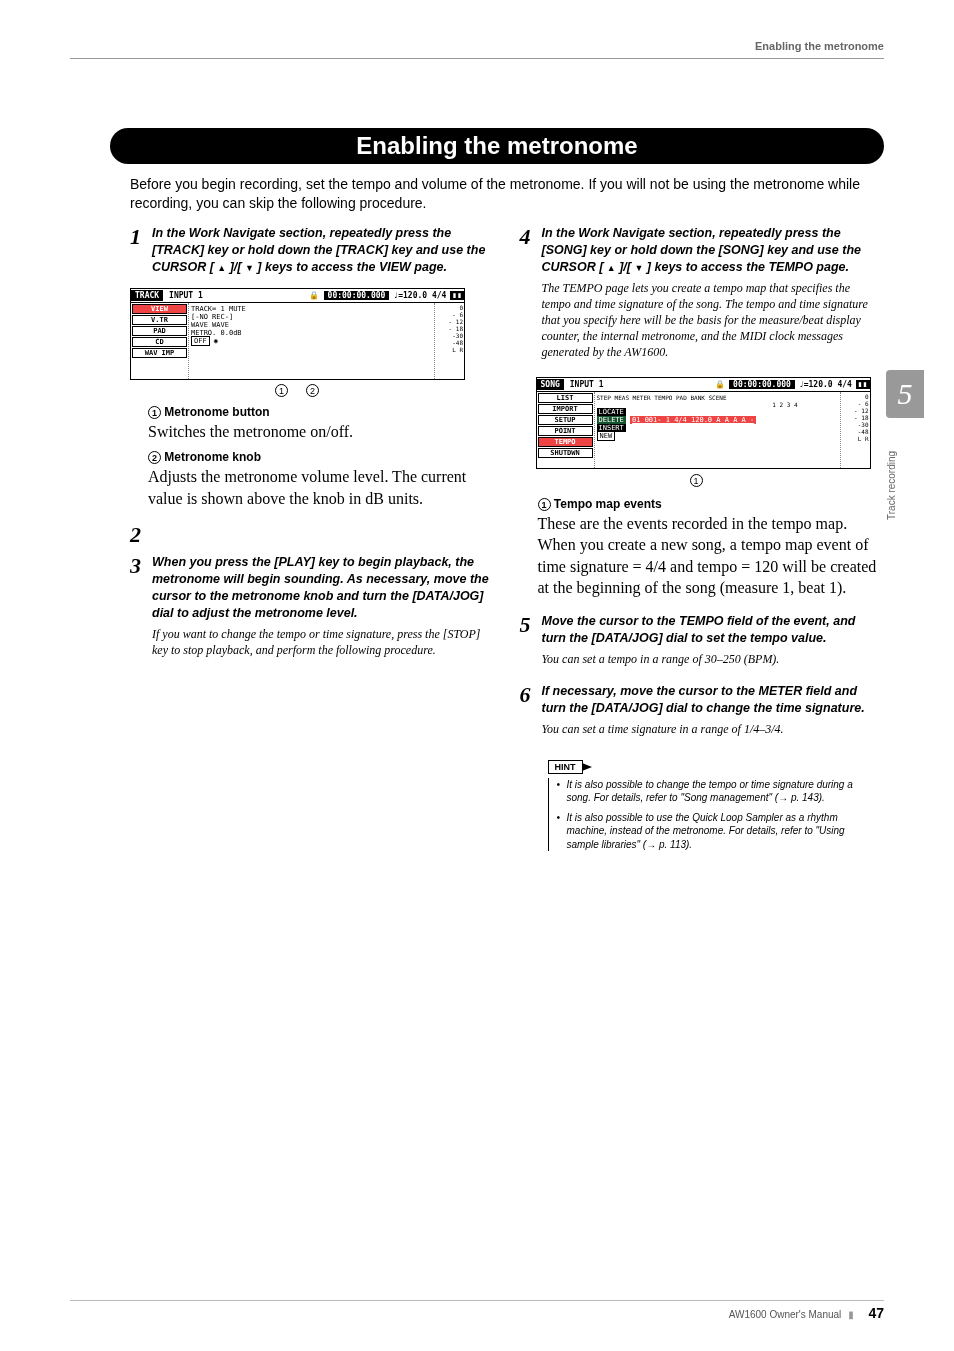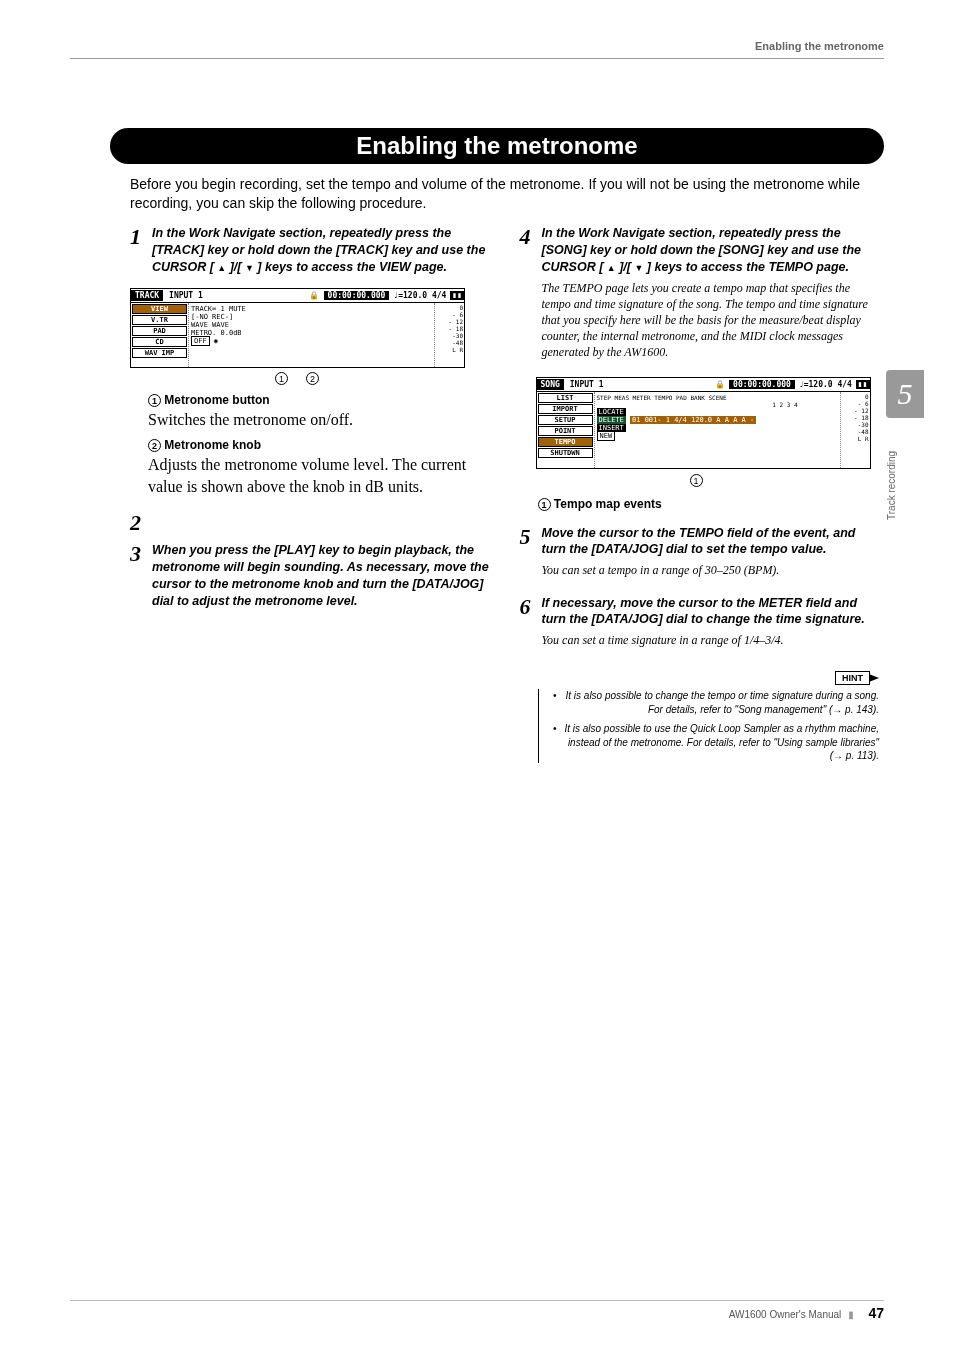--- a/index.html
+++ b/index.html
@@ -84,21 +84,21 @@
   }
   .step-text {
     font-family: Georgia, 'Times New Roman', serif;
     font-size: 12px;
     line-height: 1.35;
     margin-bottom: 8px;
   }
   .screenshot {
     border: 1px solid #000;
     width: 335px;
-    height: 80px;
+    height: 92px;
     margin: 6px 0 4px 0;
     background: #fff;
     position: relative;
     font-family: monospace;
     font-size: 8px;
   }
   .screenshot2 {
     border: 1px solid #000;
     width: 335px;
     height: 92px;
@@ -113,21 +113,21 @@
     border-bottom: 1px solid #000;
     display: flex;
     align-items: center;
     font-size: 8px;
     font-weight: bold;
   }
   .ss-top .lbl { background:#000; color:#fff; padding:1px 4px; margin-right:2px;}
   .ss-body { display:flex; height: calc(100% - 14px);}
   .ss-left { width: 58px; border-right:1px dotted #888; font-weight:bold; font-size:7px;}
   .ss-left div { border:1px solid #000; margin:1px; padding:0 2px; text-align:center; background:#fff;}
-  .ss-left .sel { background:#a16207; color:#fff;}
+  .ss-left .sel { background:#ef4444; color:#fff;}
   .ss-mid { flex:1; padding:2px; font-size:7px;}
   .ss-right { width:30px; border-left:1px dotted #888; padding:1px; font-size:6px; text-align:right;}
   .callout-row {
     display: flex;
     gap: 18px;
     margin-left: 145px;
     margin-bottom: 6px;
   }
   .callout-single {
     margin-left: 170px;
@@ -152,22 +152,21 @@
     font-size: 12px;
     margin-bottom: 2px;
   }
   .sub-text {
     font-family: Georgia, 'Times New Roman', serif;
     font-size: 16px;
     line-height: 1.35;
   }
   .hint-box {
     margin-top: 14px;
-    margin-left: 18px;
-    text-align: right;
+    margin-left: 28px;
   }
   .hint-label {
     display: inline-block;
     border: 1px solid #000;
     font-size: 9px;
     padding: 1px 6px;
     font-weight: bold;
     position: relative;
   }
   .hint-arrow {
@@ -326,20 +325,21 @@
     <div class="step" style="margin-top:14px;">
       <div class="step-num">2</div>
       <div class="step-body">
       </div>
     </div>
 
     <div class="step">
       <div class="step-num">3</div>
       <div class="step-body">
         <div class="step-title">When you press the [PLAY] key to begin playback, the metronome will begin sounding. As necessary, move the cursor to the metronome knob and turn the [DATA/JOG] dial to adjust the metronome level.</div>
+        <div class="step-text">If you want to change the tempo or time signature, press the [STOP] key to stop playback, and perform the following procedure.</div>
       </div>
     </div>
 
   </div>
 
   <div class="col">
 
     <div class="step">
       <div class="step-num">4</div>
       <div class="step-body">
@@ -365,21 +365,21 @@
           <div>IMPORT</div>
           <div>SETUP</div>
           <div>POINT</div>
           <div class="sel">TEMPO</div>
           <div>SHUTDWN</div>
         </div>
         <div class="ss-mid">
           <div style="font-size:6px;">STEP MEAS  METER TEMPO  PAD BANK SCENE</div>
           <div style="font-size:6px;text-align:right;padding-right:40px;">1  2  3  4</div>
           <div><span style="background:#000;color:#fff;padding:0 2px;">LOCATE</span></div>
-          <div><span style="background:#14532d;color:#fff;padding:0 2px;">DELETE</span> <span style="background:#a16207;color:#fff;padding:0 2px;">01 001- 1 4/4 120.0 A A A A  -</span></div>
+          <div><span style="background:#14532d;color:#fff;padding:0 2px;">DELETE</span> <span style="background:#ef4444;color:#fff;padding:0 2px;text-decoration:underline;">01 001- 1 4/4 120.0 A A A A  -</span></div>
           <div><span style="background:#000;color:#fff;padding:0 2px;">INSERT</span></div>
           <div><span style="border:1px solid #000;padding:0 2px;">NEW</span></div>
         </div>
         <div class="ss-right">
           <div>0</div>
           <div>- 6</div>
           <div>- 12</div>
           <div>- 18</div>
           <div>-30</div>
           <div>-48</div>
@@ -389,20 +389,21 @@
     </div>
     <div class="callout-single">
       <span class="circ-num">1</span>
     </div>
 
     <div class="sub-item">
       <div class="sub-title">
         <span class="circ-num">1</span>
         <span>Tempo map events</span>
       </div>
+      <div class="sub-text">These are the events recorded in the tempo map. When you create a new song, a tempo map event of time signature = 4/4 and tempo = 120 will be created at the beginning of the song (measure 1, beat 1).</div>
     </div>
 
     <div class="step" style="margin-top:14px;">
       <div class="step-num">5</div>
       <div class="step-body">
         <div class="step-title">Move the cursor to the TEMPO field of the event, and turn the [DATA/JOG] dial to set the tempo value.</div>
         <div class="step-text">You can set a tempo in a range of 30–250 (BPM).</div>
       </div>
     </div>
 

